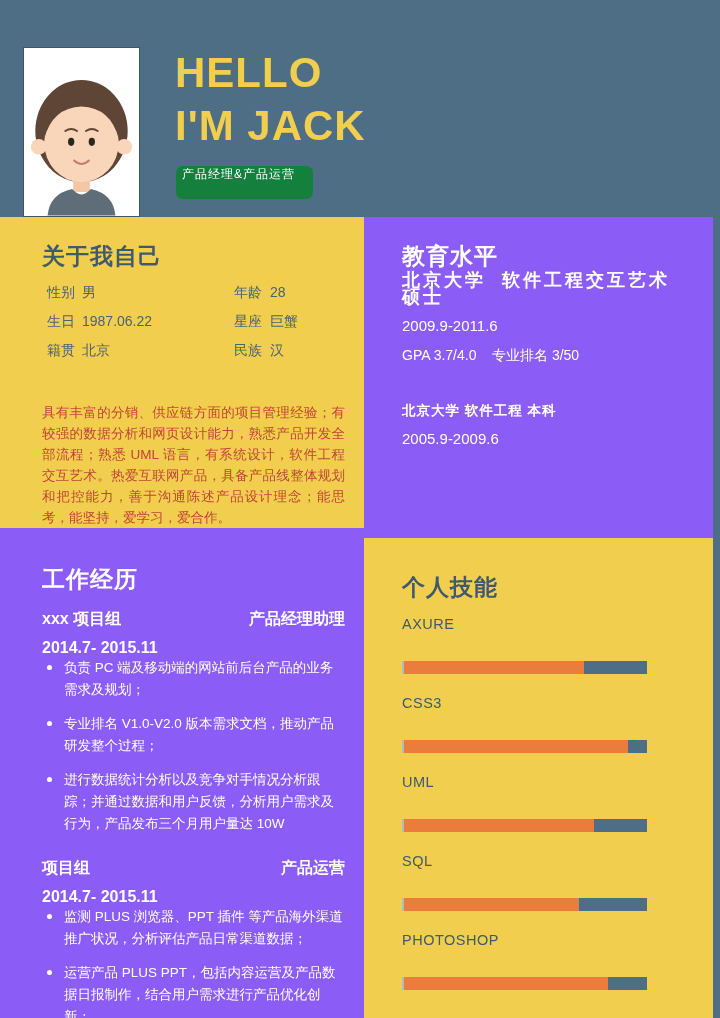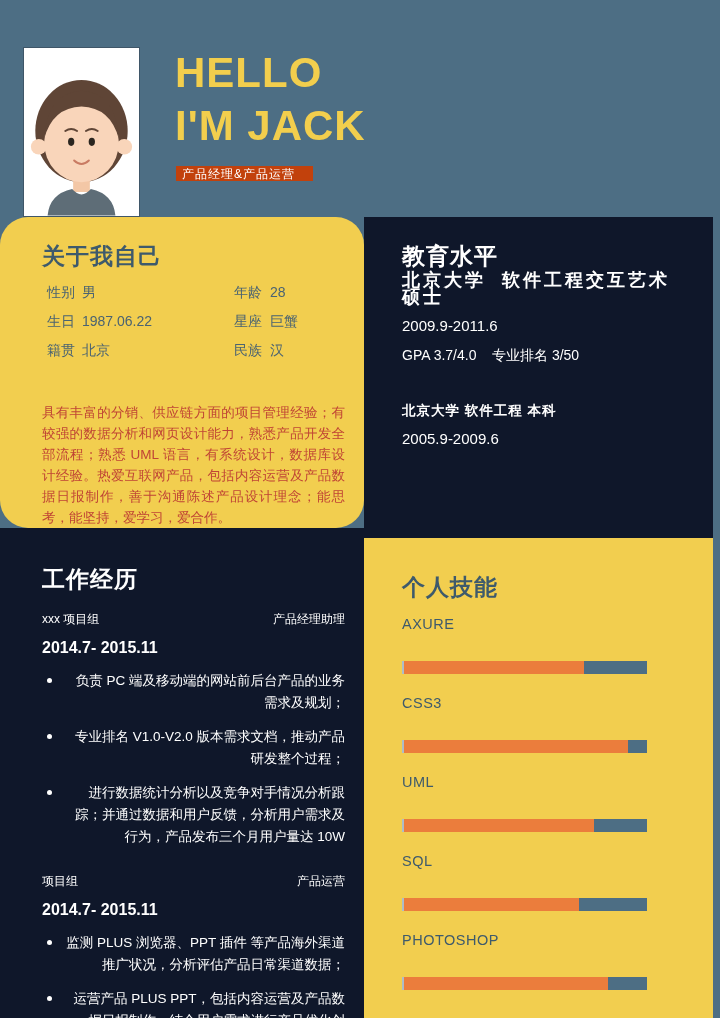--- a/index.html
+++ b/index.html
@@ -15,53 +15,53 @@
     position:absolute; left:23px; top:47px; width:117px; height:170px;
     background:#ffffff; border:1px solid #3f5668;
   }
   .photo-card svg{ display:block; width:100%; height:100%; }
   .title-block{ position:absolute; left:175px; top:46px; }
   .title-line{
     color:#f2ce4d; font-size:42px; font-weight:700; line-height:53px;
     letter-spacing:1px; white-space:nowrap;
   }
   .subtitle-box{
-    position:absolute; left:176px; top:166px; width:137px; height:15px;
-    background:#c2410c; color:#ffffff; font-size:12px; line-height:17px;
-    padding-left:6px; letter-spacing:1px; white-space:nowrap;
+    position:absolute; left:176px; top:166px; width:137px; height:33px;
+    background:#15803d; color:#ffffff; font-size:12px; line-height:17px;
+    padding-left:6px; letter-spacing:1px; white-space:nowrap;border-radius:7px;
   }
   
   .columns{ display:flex; height:801px; margin-right:7px; }
   .col-left{ width:364px; display:flex; flex-direction:column; }
   .col-right{ flex:1; display:flex; flex-direction:column; }
   .block-yellow{ background:#f2ce4f; }
-  .block-orange{ background:#0f172a; }
-  
-  .about{ height:317px; padding:24px 19px 0 42px;border-radius:28px; }
+  .block-orange{ background:#8b5cf6; }
+  
+  .about{ height:317px; padding:24px 19px 0 42px; }
   .sec-heading{ font-size:23px; font-weight:700; line-height:30px; letter-spacing:1px; }
   .heading-slate{ color:#3e5a6c; }
   .heading-white{ color:#ffffff; }
   .about-grid{
     margin:13px 0 0 5px;
     display:grid; grid-template-columns:35px 152px 36px 1fr;
     row-gap:13px; font-size:14px; line-height:16px; color:#4a6372;
   }
   .summary{
     margin-top:44px; font-size:13.5px; line-height:21px; color:#c04535;
     text-align:justify;
   }
   
   .work{ flex:1; padding:36px 19px 0 42px; color:#ffffff; }
   .job-row{
     display:flex; justify-content:space-between; margin-top:16px;
-    font-size:12px; font-weight:400; line-height:18px;
+    font-size:16px; font-weight:700; line-height:18px;
   }
   .job-row.second{ margin-top:24px;text-align:right; }
   .job-period{ margin-top:11px; font-size:16px; font-weight:700; line-height:18px; }
-  .bullets{ list-style:none; margin-top:13px; padding-left:5px;text-align:right; }
+  .bullets{ list-style:none; padding-left:5px; }
   .bullets li{ display:flex; margin-bottom:12px; }
   .dot{ flex:0 0 5px; width:5px; height:5px; border-radius:50%; background:#ffffff; margin-top:8px; }
   .bullet-text{ margin-left:12px; font-size:13.5px; line-height:22px; width:283px; }
   
   .edu{ height:321px; padding:24px 20px 0 38px; color:#ffffff; }
   .edu-title{ margin-top:1px; font-size:18px; font-weight:700; line-height:17px; letter-spacing:3px; white-space:pre-wrap; }
   .edu-title.second{ margin-top:38px; letter-spacing:1px; font-size:13.5px; }
   .edu-period{ margin-top:11px; font-size:15px; line-height:18px; }
   .edu-gpa{ margin-top:11px; font-size:14px; line-height:18px; white-space:pre-wrap; }
   .edu-cert{ margin-top:38px; font-size:13.5px; line-height:18px; white-space:pre-wrap; }
@@ -129,21 +129,21 @@
           <div>28</div>
           <div>生日</div>
           <div>1987.06.22</div>
           <div>星座</div>
           <div>巨蟹</div>
           <div>籍贯</div>
           <div>北京</div>
           <div>民族</div>
           <div>汉</div>
         </div>
-        <p class="summary">具有丰富的分销、供应链方面的项目管理经验；有较强的数据分析和网页设计能力，熟悉产品开发全部流程；熟悉 UML 语言，有系统设计，数据库设计经验。热爱互联网产品，包括内容运营及产品数据日报制作，善于沟通陈述产品设计理念；能思考，能坚持，爱学习，爱合作。</p>
+        <p class="summary">具有丰富的分销、供应链方面的项目管理经验；有较强的数据分析和网页设计能力，熟悉产品开发全部流程；熟悉 UML 语言，有系统设计，软件工程交互艺术。热爱互联网产品，具备产品线整体规划和把控能力，善于沟通陈述产品设计理念；能思考，能坚持，爱学习，爱合作。</p>
       </section>
 
       <section class="work block-orange">
         <h2 class="sec-heading heading-white">工作经历</h2>
 
         <div class="job-row">
           <span>xxx 项目组</span>
           <span>产品经理助理</span>
         </div>
         <div class="job-period">2014.7- 2015.11</div>

